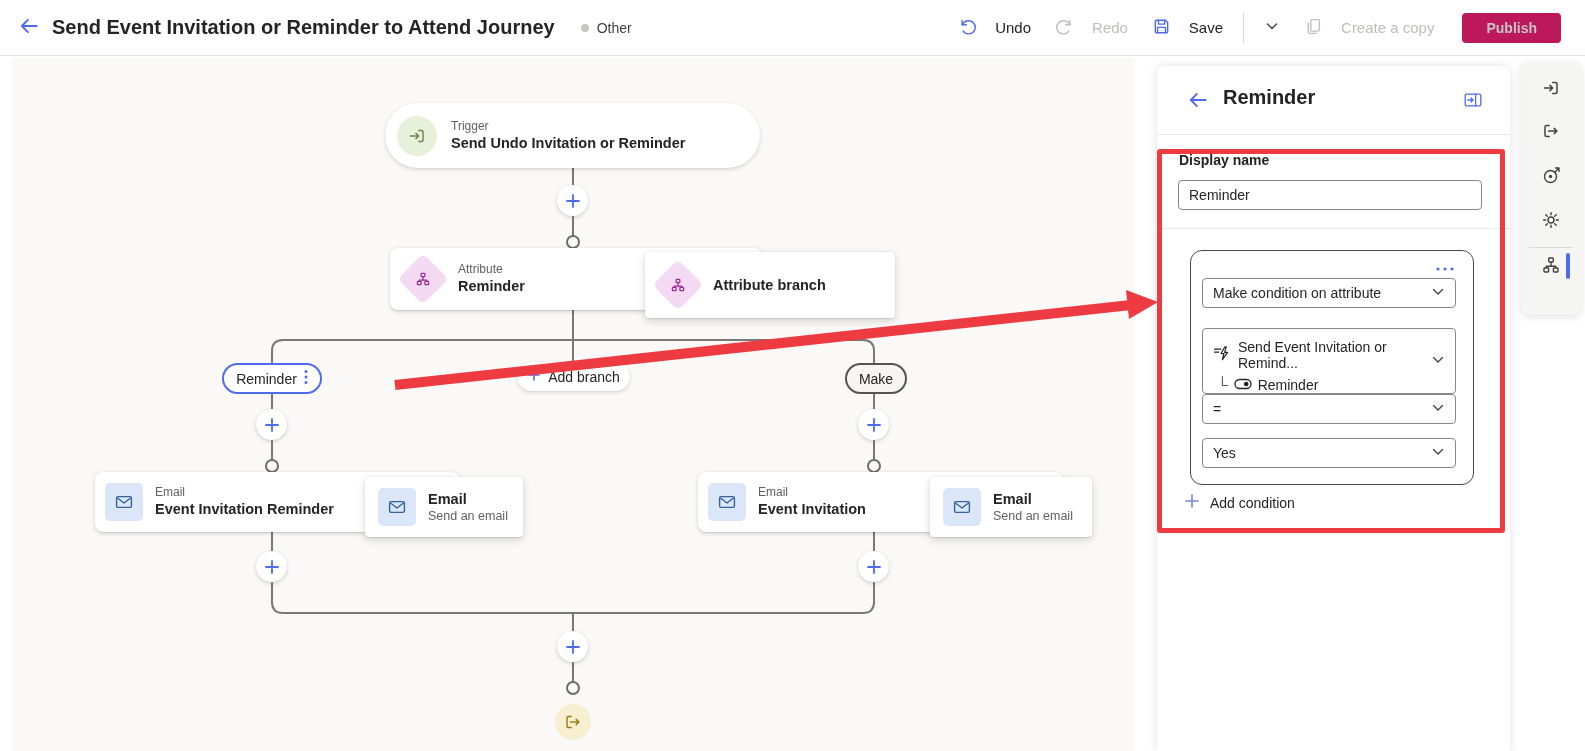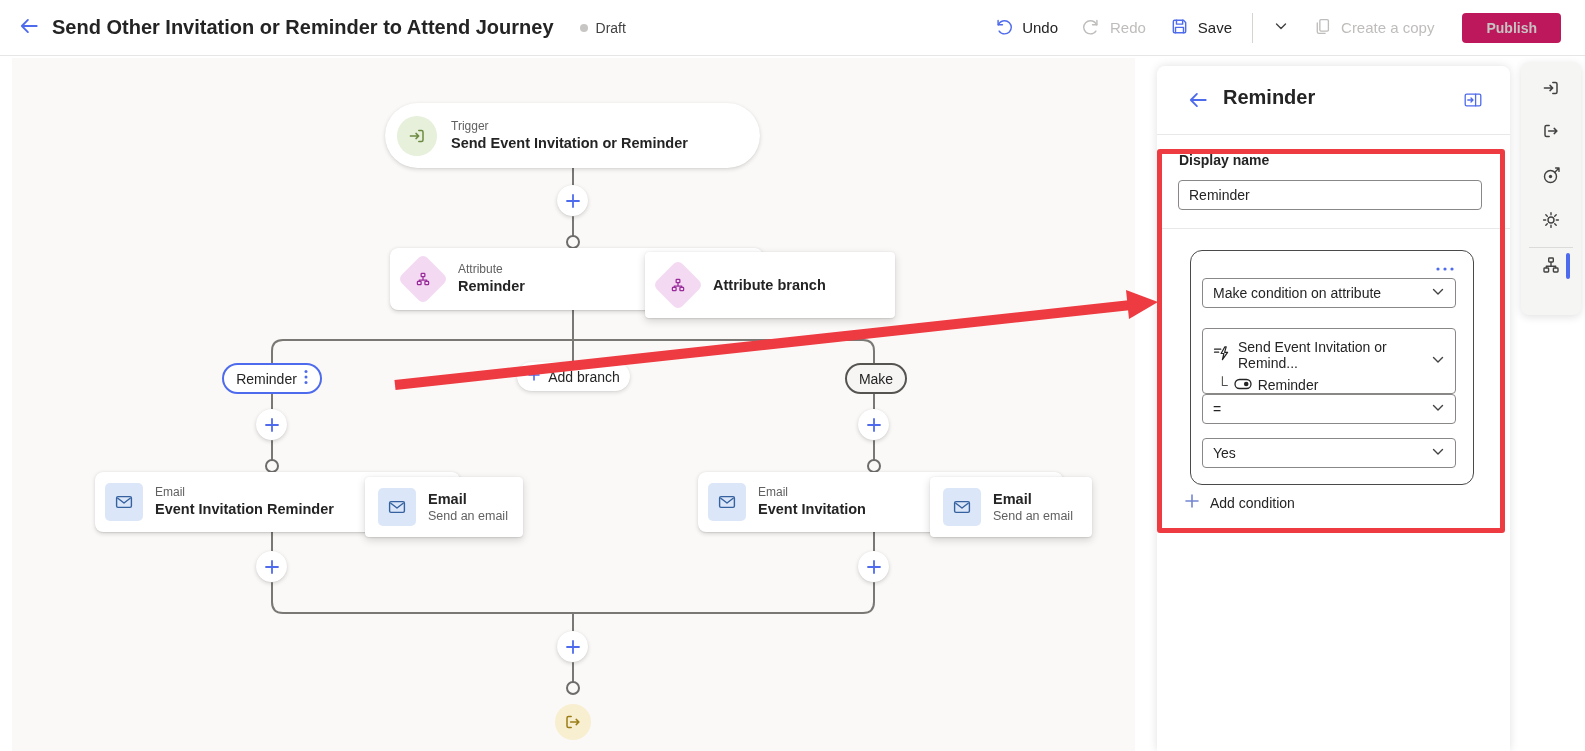--- a/index.html
+++ b/index.html
@@ -8,21 +8,21 @@
   
   .topbar{position:absolute;left:0;top:0;width:1585px;height:55px;background:#fff;
           border-bottom:1px solid #e6e6e6;display:flex;align-items:center;}
   .backbtn{width:34px;height:34px;margin-left:12px;border:none;background:transparent;
            display:grid;place-items:center;cursor:pointer;}
   .journey-title{font-size:20px;font-weight:700;margin:0 0 0 6px;white-space:nowrap;}
   .status{display:flex;align-items:center;margin-left:26px;gap:8px;}
   .status .dot{width:8px;height:8px;border-radius:50%;background:#c8c6c4;}
   .status .txt{font-size:14px;color:#424242;}
   .tb-actions{position:absolute;right:24px;top:0;height:55px;display:flex;align-items:center;gap:8px;}
-  .tb-btn{display:flex;align-items:center;gap:9px;border:none;background:transparent;font-family:inherit;
+  .tb-btn{display:flex;align-items:center;gap:18px;border:none;background:transparent;font-family:inherit;
           font-size:15px;color:#242424;padding:6px 8px;cursor:pointer;}
   .tb-btn.disabled{color:#bfbdbb;}
   .tb-sep{width:1px;height:30px;background:#d6d4d2;margin:0 4px;}
   .publish{background:#be185d;color:#c6c4c2;border:none;border-radius:4px;font-family:inherit;
            font-size:14px;font-weight:700;padding:7px 24px;margin-left:12px;}
   
   .canvas{position:absolute;left:12px;top:58px;width:1123px;height:693px;background:#faf9f7;}
   .conn{position:absolute;left:0;top:0;pointer-events:none;}
   .card{position:absolute;background:#fff;display:flex;align-items:center;
         box-shadow:0 1.6px 4px rgba(0,0,0,.14),0 .3px 1px rgba(0,0,0,.08);z-index:2;}
@@ -99,24 +99,24 @@
 <div class="root">
 
   <div class="topbar">
     <button class="backbtn">
       <span>
         <svg width="22" height="22" viewBox="0 0 20 20" fill="none" stroke="#4f6bed" stroke-width="1.7" stroke-linecap="round" stroke-linejoin="round">
             <path d="M17 10H3.5M9 4.5L3.5 10l5.5 5.5"></path>
           </svg>
       </span>
     </button>
-    <h1 class="journey-title">Send Other Invitation or Reminder to Attend Journey</h1>
+    <h1 class="journey-title">Send Event Invitation or Reminder to Attend Journey</h1>
     <div class="status">
       <span class="dot"></span>
-      <span class="txt">Draft</span>
+      <span class="txt">Other</span>
     </div>
     <div class="tb-actions">
       <button class="tb-btn">
         <span><svg width="19" height="19" viewBox="0 0 20 20" fill="none" stroke="#4f6bed" stroke-width="1.5" stroke-linecap="round" stroke-linejoin="round">
               <path d="M4.3 3.6v4.6h4.6"></path>
               <path d="M4.5 8.2C5.9 5.6 8.3 4 11.2 4c3.9 0 7 3.1 7 6.9s-3.1 6.9-7 6.9c-2.4 0-4.5-1.2-5.8-3"></path>
             </svg></span>
         <span>Undo</span>
       </button>
       <button class="tb-btn disabled">
@@ -179,21 +179,21 @@
 
     <div class="card trigger-card">
       <span class="iconcircle">
         <svg width="20" height="20" viewBox="0 0 20 20" fill="none" stroke="#6d8a43" stroke-width="1.5" stroke-linecap="round" stroke-linejoin="round">
             <path d="M11.8 4.4h2.7c.9 0 1.5.6 1.5 1.5v8.2c0 .9-.6 1.5-1.5 1.5h-2.7"></path>
             <path d="M3.4 10h8.2M9 7.4l2.7 2.6L9 12.6"></path>
           </svg>
       </span>
       <span>
         <span class="kind" style="display:block">Trigger</span>
-        <span class="ctitle" style="display:block">Send Event Invitation or Reminder</span>
+        <span class="ctitle" style="display:block">Send Undo Invitation or Reminder</span>
       </span>
     </div>
 
     <div class="card attr-card">
       <span class="diamondwrap">
         <span class="diamond"></span>
         <svg width="16" height="16" viewBox="0 0 20 20" fill="none" stroke="#992d9b" stroke-width="1.6" stroke-linejoin="round">
             <rect x="7.7" y="3" width="4.6" height="4" rx=".7"></rect>
             <rect x="3" y="13" width="4.6" height="4" rx=".7"></rect>
             <rect x="12.4" y="13" width="4.6" height="4" rx=".7"></rect>

